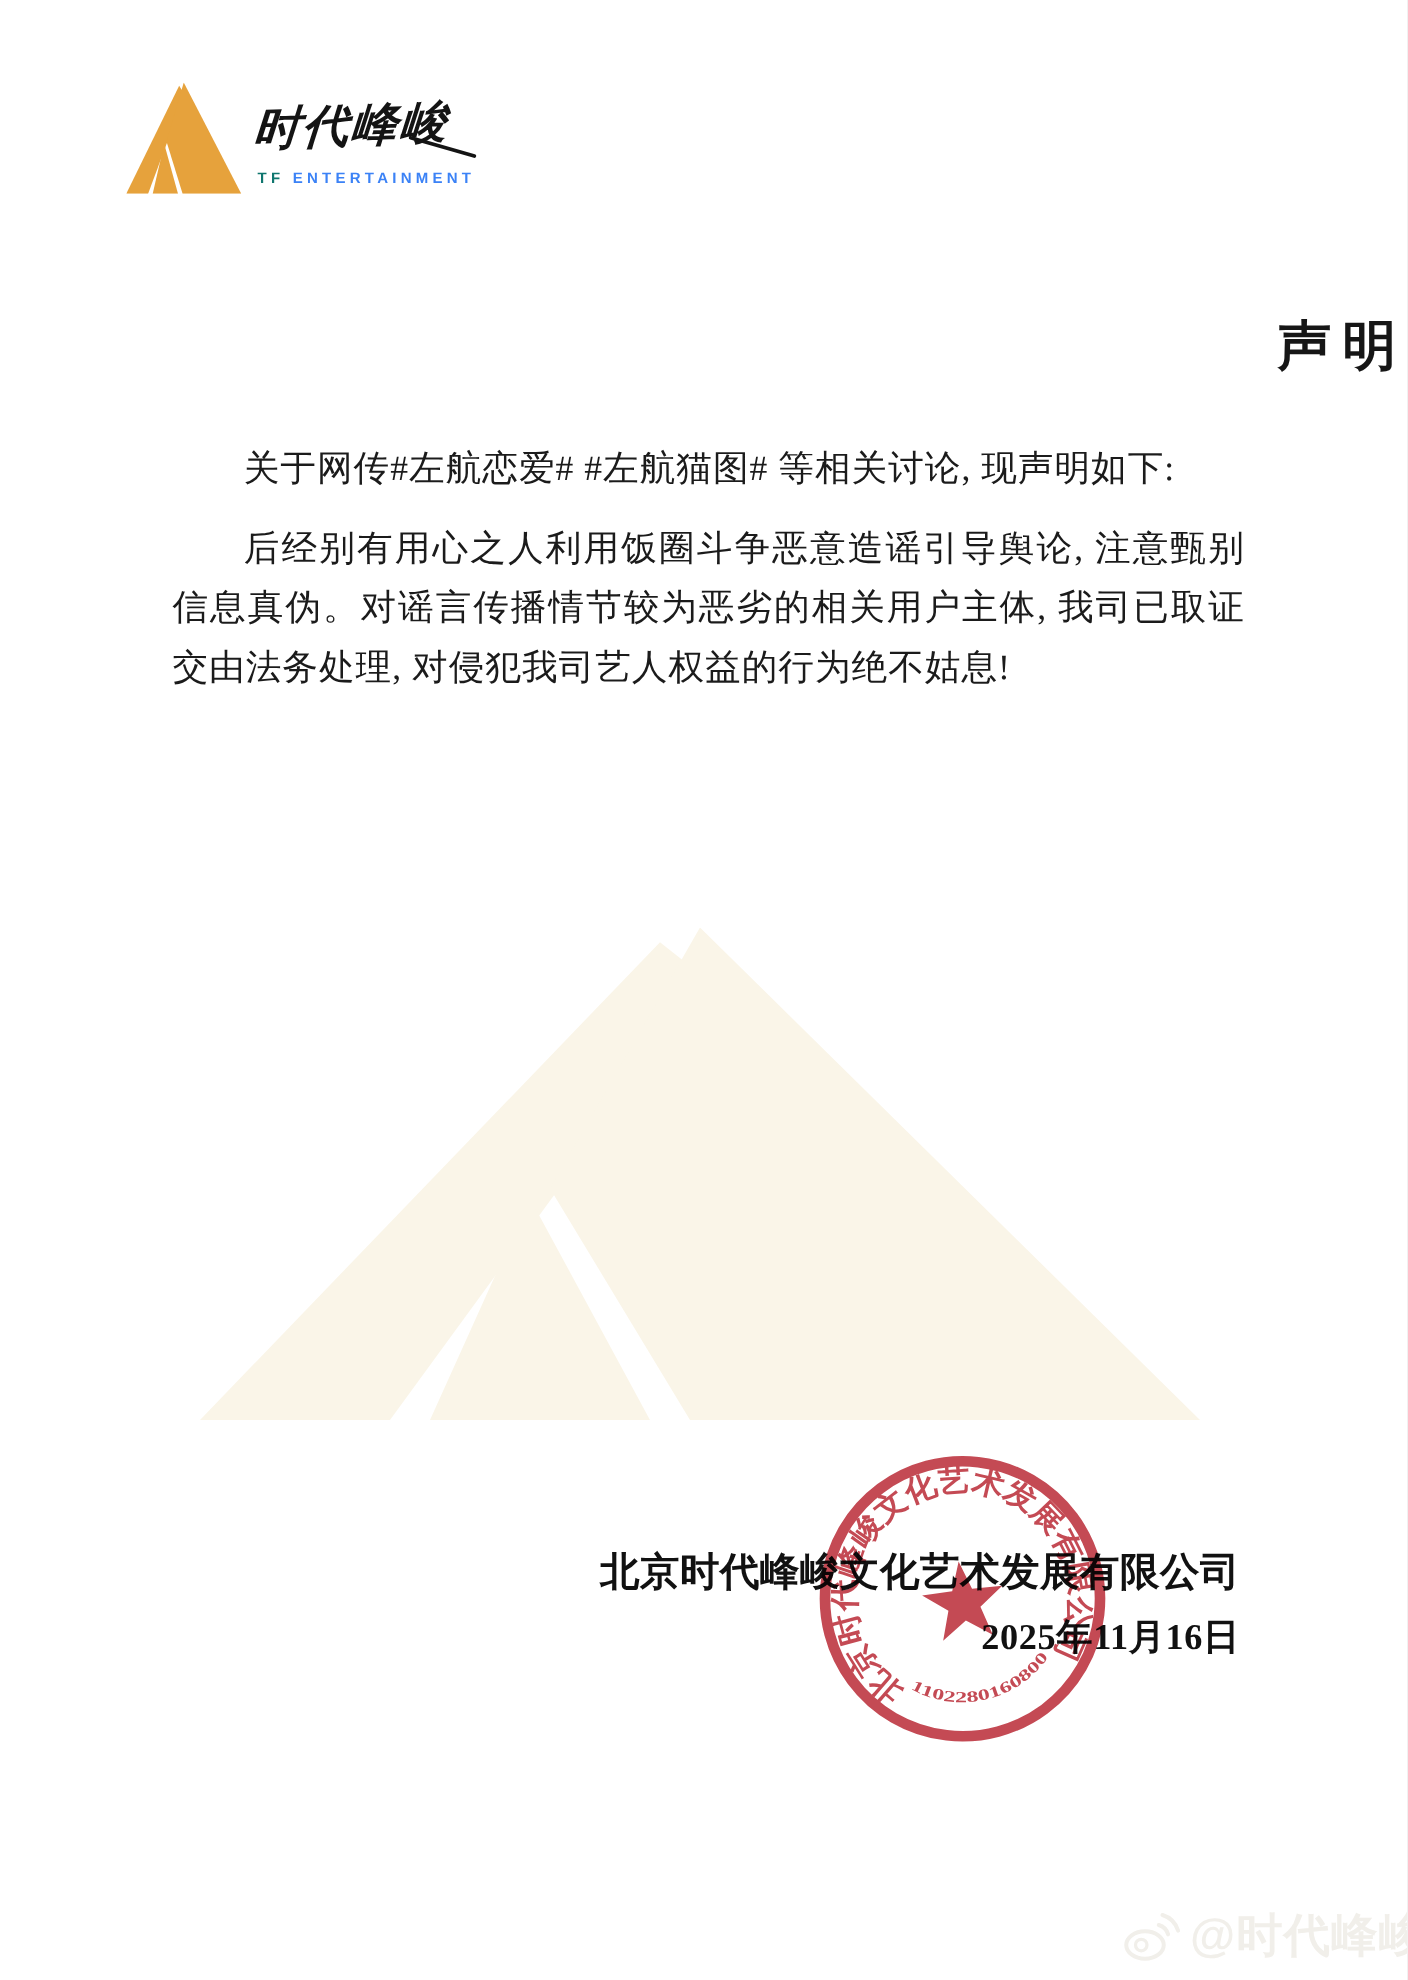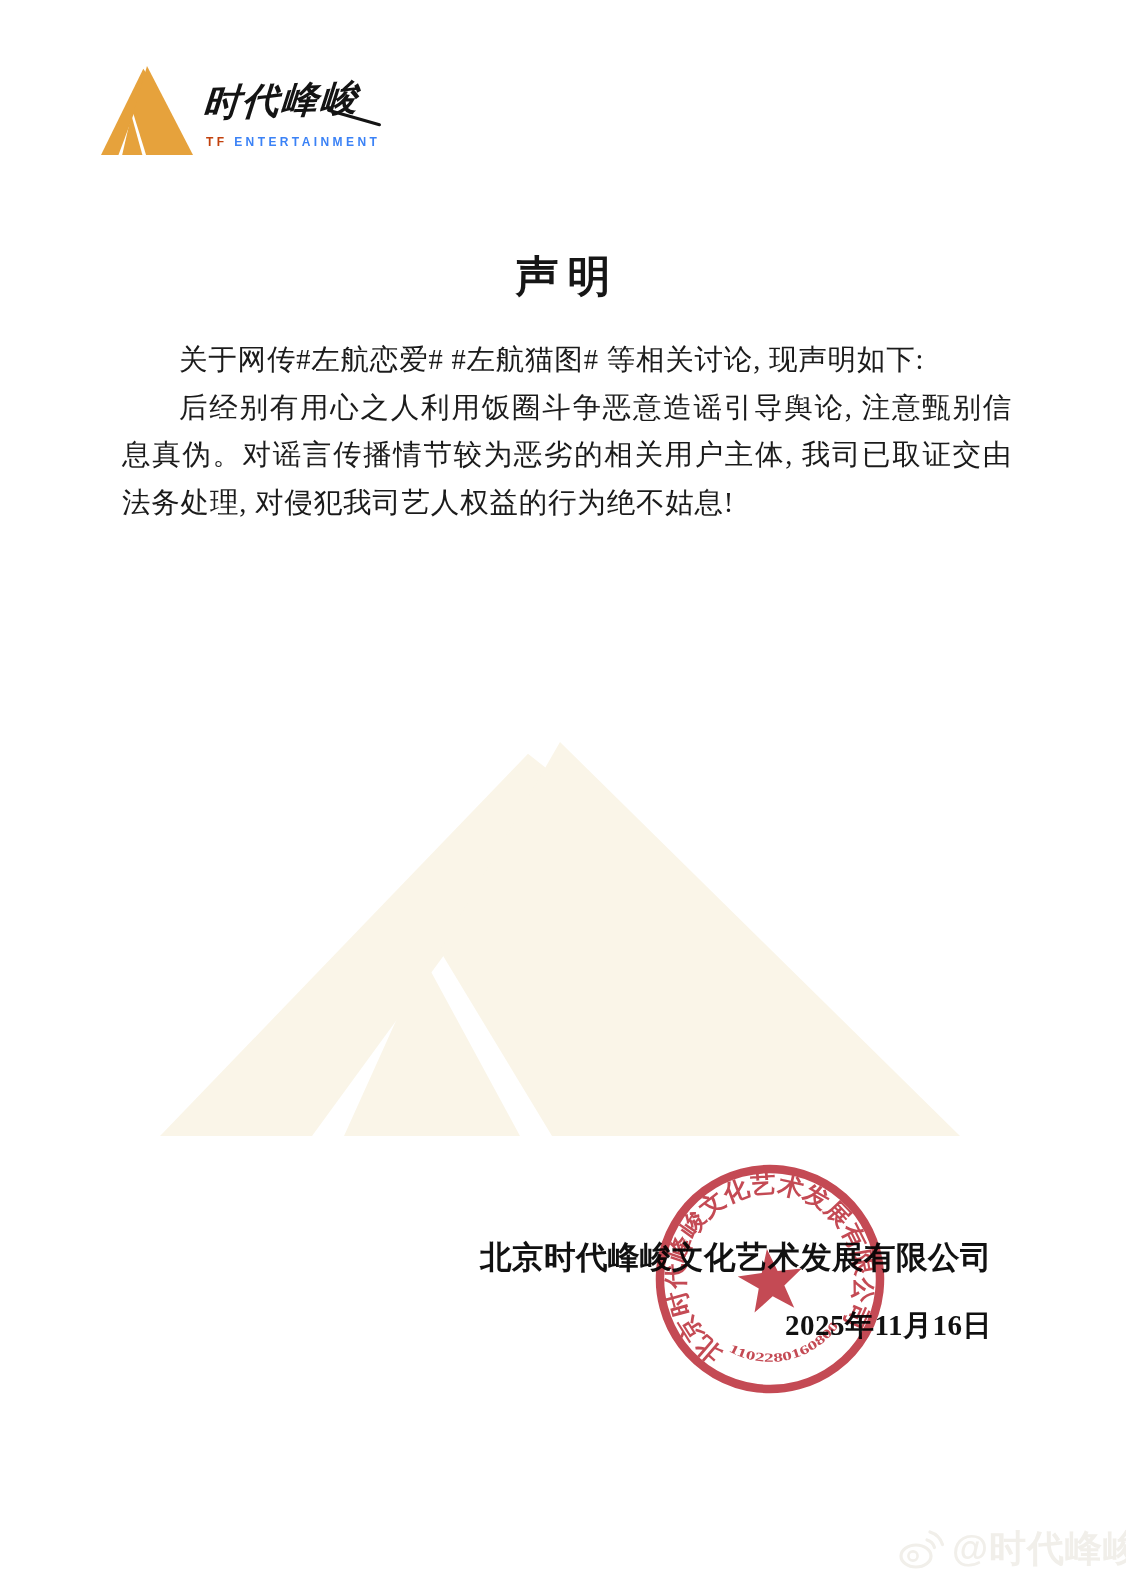--- a/index.html
+++ b/index.html
@@ -24,51 +24,51 @@
   }
   .logo-swoosh{
     position:absolute;left:326px;top:116px;width:56px;height:3px;
     background:#141414;border-radius:2px;transform:rotate(16deg);
   }
   .logo-en{
     position:absolute;left:206px;top:135px;
     font-family:"Liberation Sans","DejaVu Sans",sans-serif;
     font-size:12px;letter-spacing:3.4px;white-space:nowrap;
   }
-  .logo-en .tf{color:#c2410c;font-weight:bold;}
+  .logo-en .tf{color:#0f766e;font-weight:bold;}
   .logo-en .ent{color:#3b82f6;font-weight:bold;}
   
   .bg-watermark{position:absolute;left:160px;top:742px;width:800px;height:394px;pointer-events:none;}
   
   .doc-title{
     position:absolute;left:0;top:248px;width:100%;
-    text-align:center;
+    text-align:right;
     font-family:"Liberation Sans","DejaVu Sans",sans-serif;
     font-weight:bold;font-size:43px;letter-spacing:9px;
     text-indent:9px;color:#161616;
   }
   
   .doc-body{
     position:absolute;left:122px;top:336px;width:890px;
     font-size:28.5px;line-height:47.6px;letter-spacing:0.8px;
     text-align:justify;color:#1b1b1b;
   }
-  .doc-body p{margin:0;text-indent:2em;}
+  .doc-body p{margin:16px;text-indent:2em;}
   
   .sign-block{
     position:absolute;right:134px;top:1237px;
     text-align:right;z-index:2;
   }
   .sign-company{
     font-family:"Liberation Sans","DejaVu Sans",sans-serif;
     font-weight:bold;font-size:31.5px;letter-spacing:0.5px;
     color:#111;white-space:nowrap;
   }
   .sign-date{
-    margin-top:27px;
+    margin-top:11px;
     font-weight:bold;font-size:29px;letter-spacing:0.5px;
     color:#111;white-space:nowrap;
   }
   
   .stamp{
     position:absolute;left:650px;top:1159px;width:240px;height:240px;
     transform:rotate(-15deg);
     mix-blend-mode:multiply;
     opacity:0.92;z-index:3;
   }

